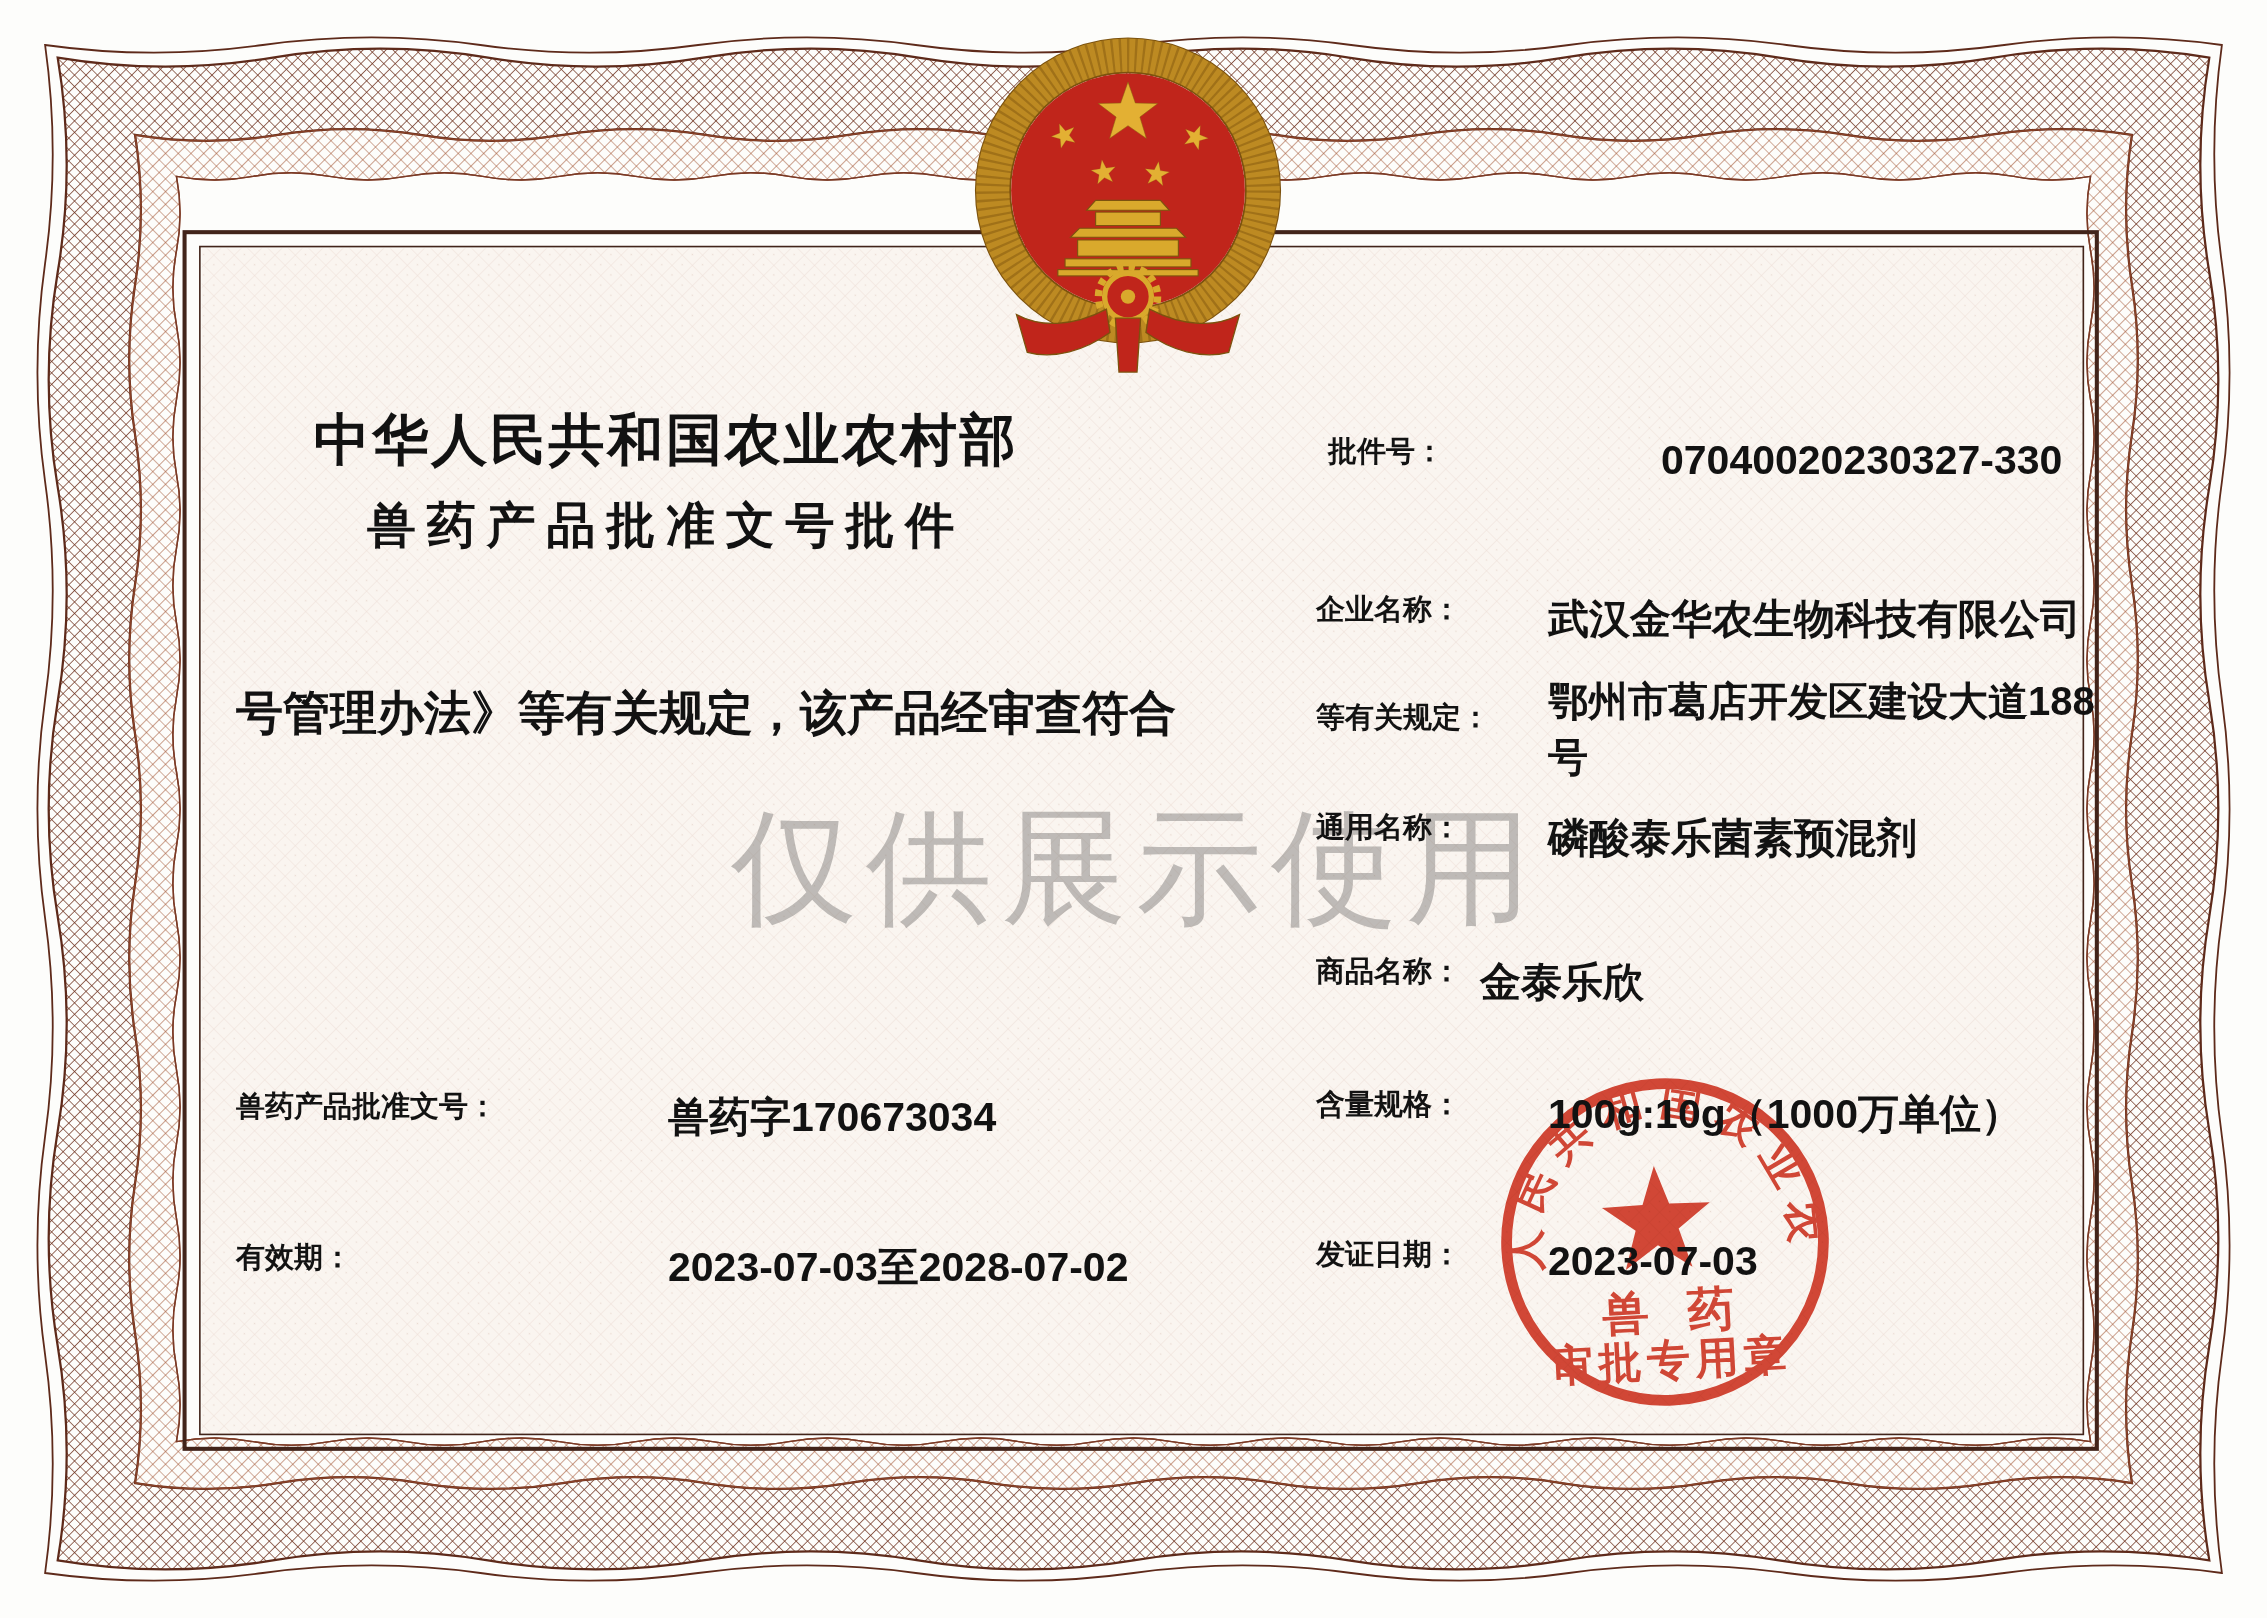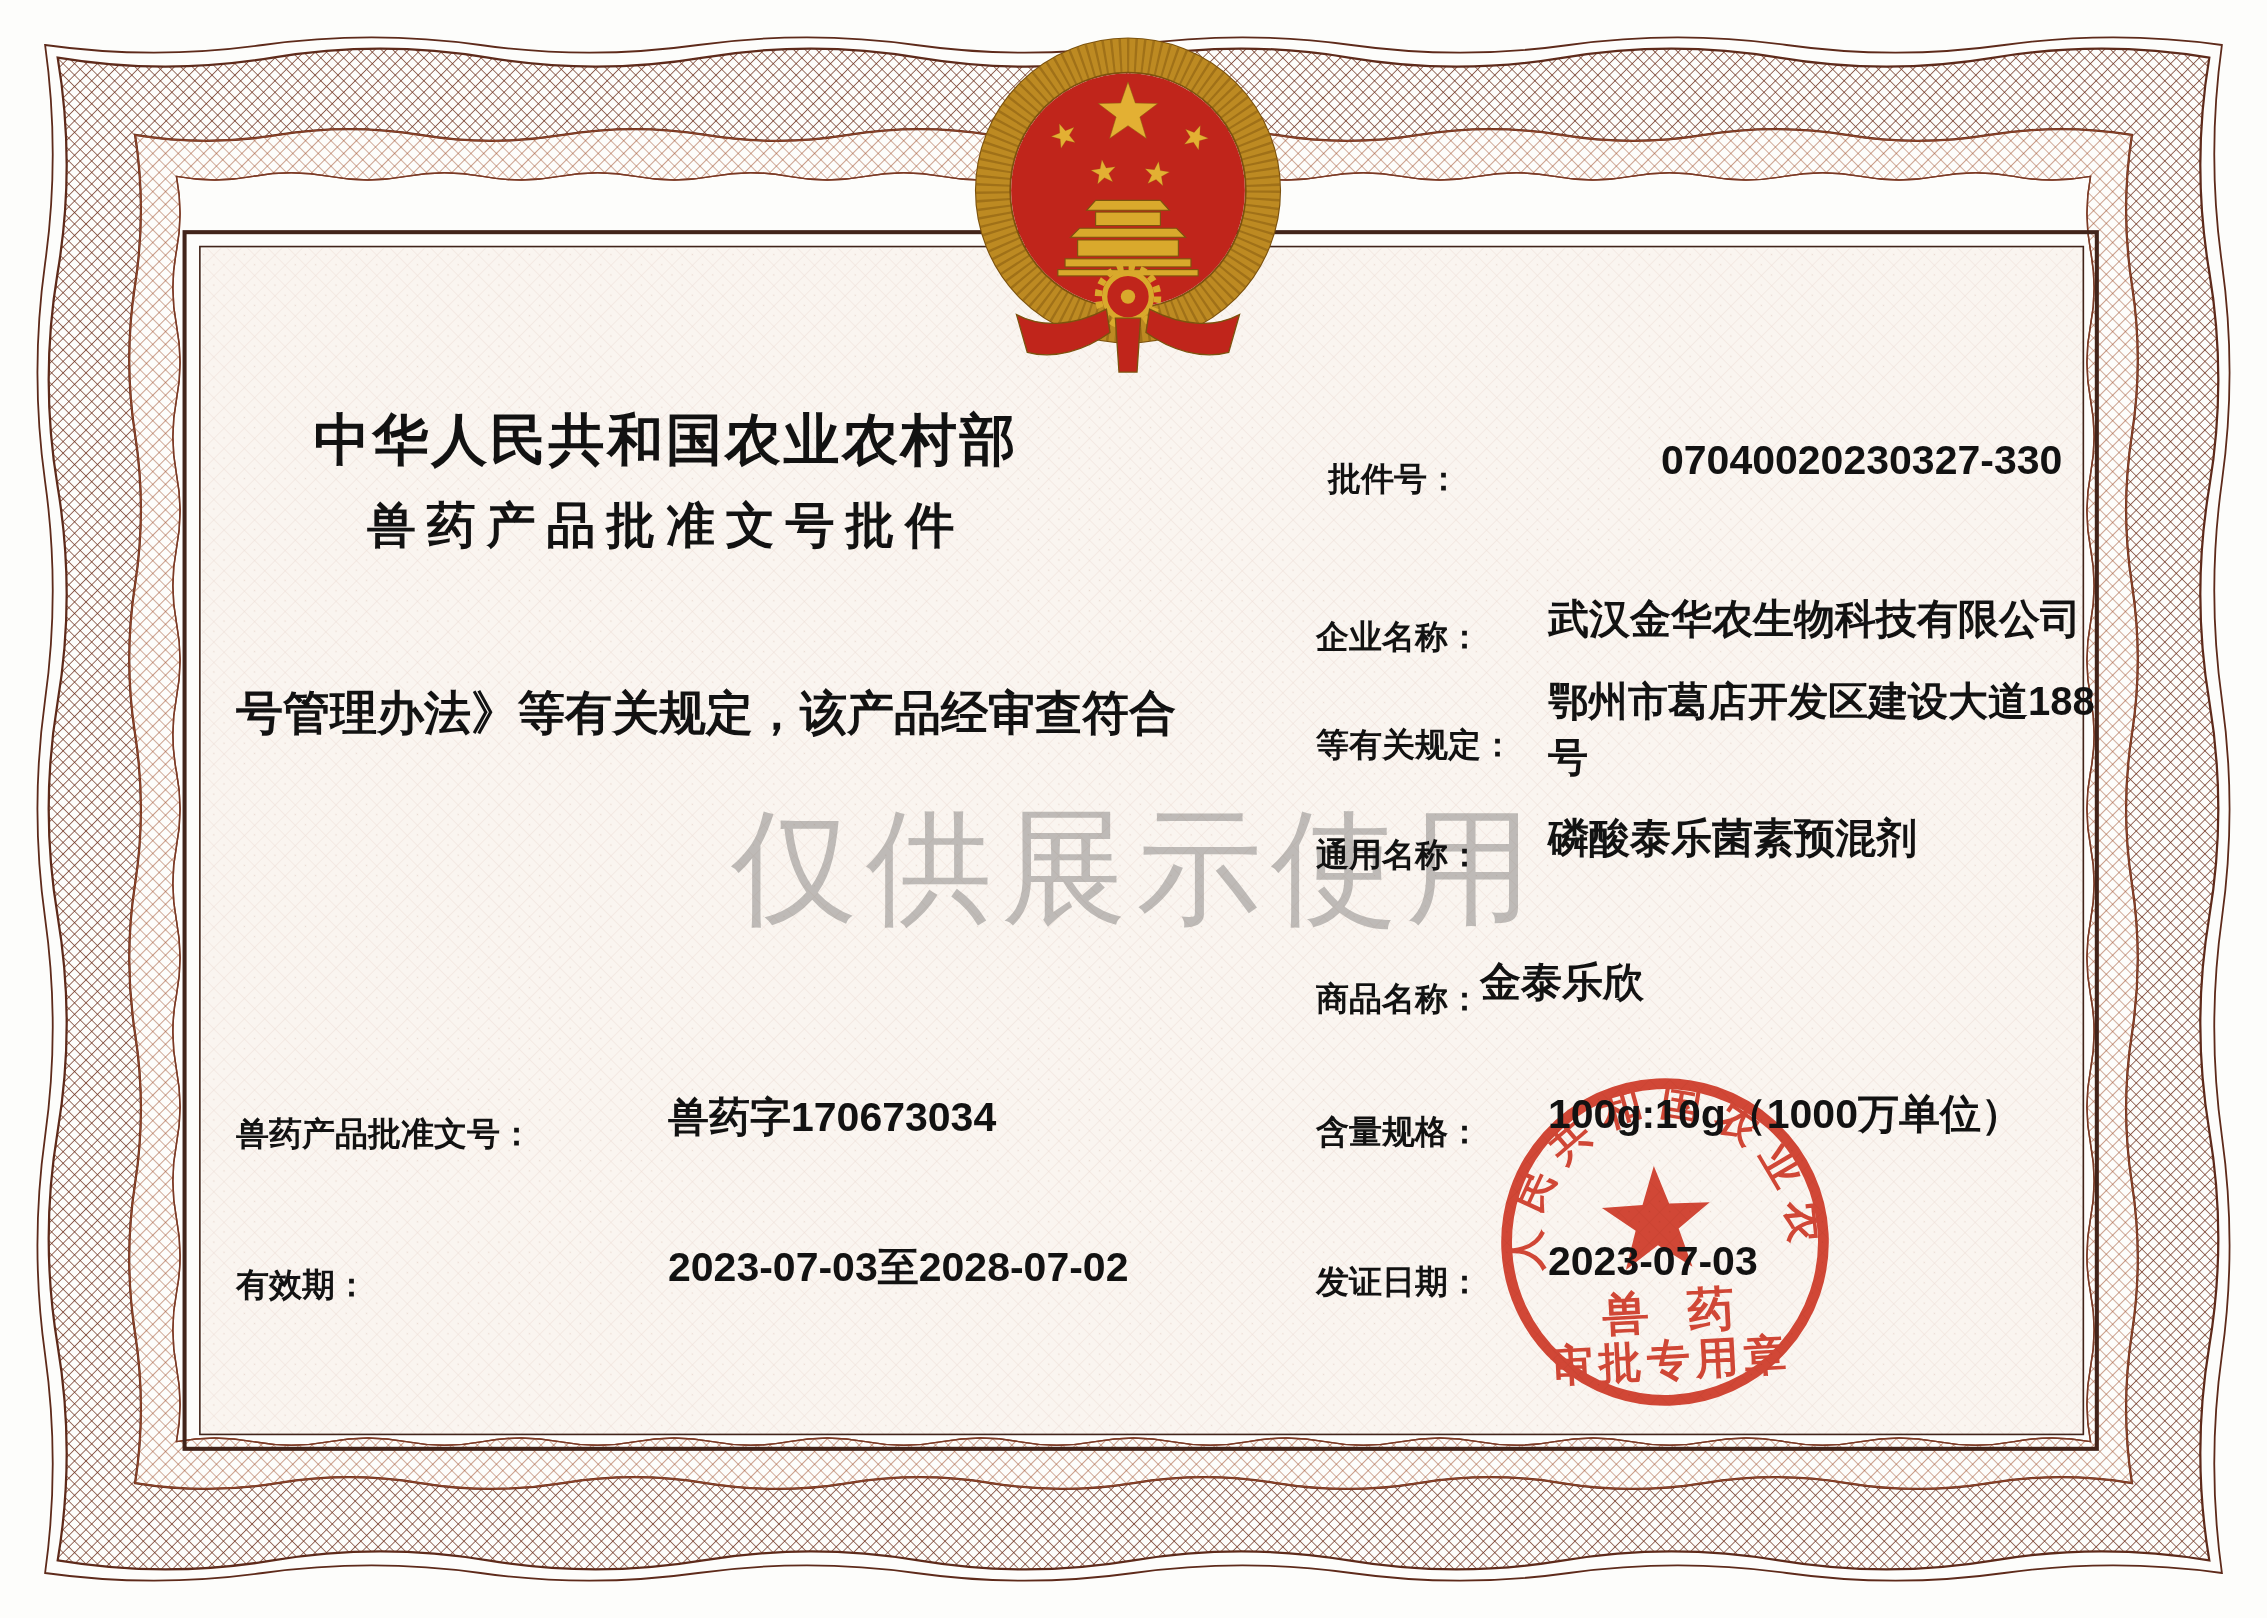--- a/index.html
+++ b/index.html
@@ -21,21 +21,21 @@
   .emblem{position:absolute;left:965px;top:-10px;z-index:2;}
   .seal{position:absolute;left:1485px;top:1062px;z-index:2;opacity:.92;mix-blend-mode:multiply;}
   
   .t{position:absolute;z-index:3;white-space:nowrap;}
   .title-block{position:absolute;left:270px;top:403px;width:792px;text-align:center;z-index:3;}
   .title1{font-size:56px;font-weight:700;letter-spacing:2.7px;}
   .title2{font-size:49px;font-weight:700;letter-spacing:10.8px;margin-top:14.4px;text-align:center;}
   .para{position:absolute;left:236px;top:673px;width:941px;z-index:3;}
   .pline{font-size:47px;font-weight:700;line-height:80px;white-space:nowrap;}
   .pline.indent{text-indent:86px;}
-  .lbl{font-size:33px;font-weight:700;margin-top:25px;}
+  .lbl{font-size:29px;font-weight:700;}
   .val{font-size:41px;font-weight:700;}
   .val-wrap{position:absolute;z-index:3;width:551px;white-space:normal;
     font-size:40px;font-weight:700;line-height:56px;}
 </style>
 </head>
 <body>
 
 <svg id="border-svg" width="2267" height="1618" viewBox="0 0 2519 1798">
   <defs>
     <pattern id="meshA" width="9" height="9" patternUnits="userSpaceOnUse" patternTransform="rotate(45)">

